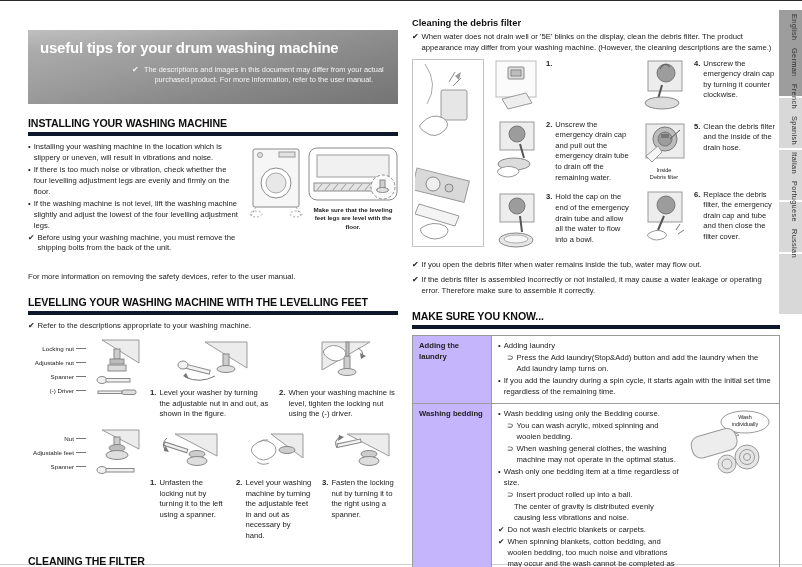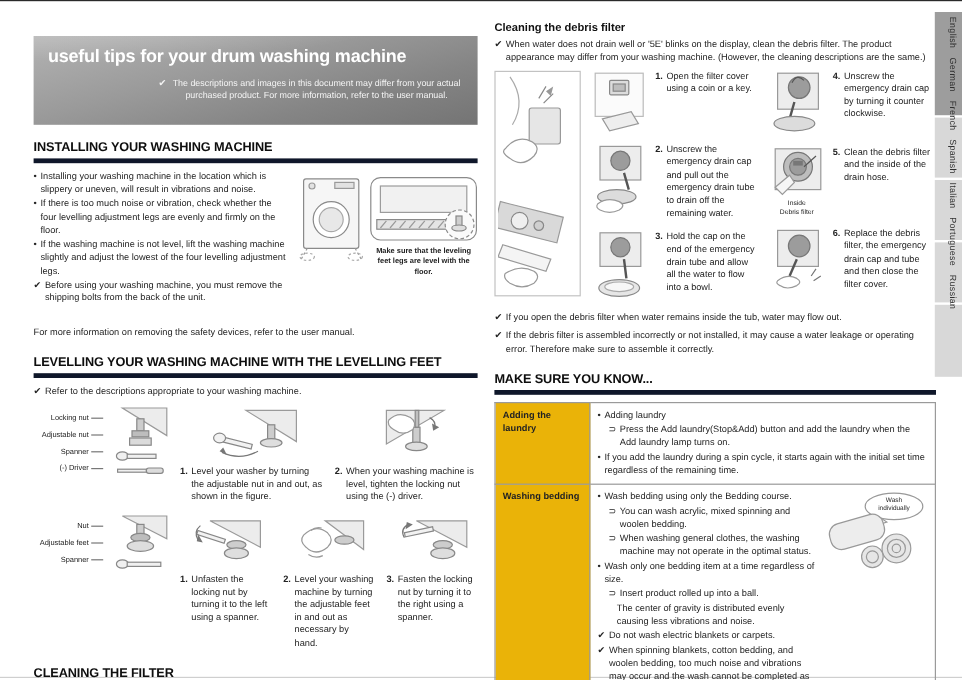--- a/index.html
+++ b/index.html
@@ -62,21 +62,21 @@
   .dcol{flex:1;display:flex;flex-direction:column;gap:9px;min-width:0;}
   .dstep{display:flex;gap:5px;}
   .dimg{width:50px;flex:none;}
   .dlabels{font-size:5.6px;line-height:1.25;color:#222;text-align:center;margin-top:1px;}
   .dtext{flex:1;display:flex;gap:3px;font-size:7.6px;line-height:1.4;min-width:0;}
   .dtext b{flex:none;}
 
   
   .ktable{width:100%;border-collapse:collapse;margin-top:6px;}
   .ktable td{border:1px solid #9a9a9a;vertical-align:top;padding:5px 6px;font-size:7.7px;line-height:1.42;}
-  .ktable td.kh{background:#eab308;width:66px;font-weight:bold;}
+  .ktable td.kh{background:#c4b5fd;width:66px;font-weight:bold;}
   .kitem{display:flex;gap:3px;margin-bottom:1px;}
   .kitem.ind1{margin-left:9px;}
   .kitem.ind2{margin-left:16px;}
   .kcell-flex{display:flex;gap:6px;}
   .kcell-text{flex:1;min-width:0;}
   .bedfig{width:88px;flex:none;position:relative;}
   .bubble-text{position:absolute;left:40px;top:5px;width:40px;font-size:5.4px;line-height:1.2;
                text-align:center;color:#222;}
 
   
@@ -349,21 +349,20 @@
           <div class="dimg">
             <svg width="48" height="52" viewBox="0 0 48 52">
               <rect x="4" y="2" width="40" height="36" fill="#fbfbfb" stroke="#bbb"></rect>
               <rect x="16" y="8" width="16" height="12" rx="1" fill="#dcdcdc" stroke="#888"></rect>
               <rect x="19" y="11" width="10" height="6" fill="#bdbdbd" stroke="#888"></rect>
               <polygon points="10,40 34,34 40,44 16,50" fill="#eee" stroke="#999"></polygon>
             </svg>
           </div>
           <div class="dtext">
               <b>1.</b>
-            <span>Open the filter cover using a coin or a key.</span>
             </div>
         </div>
         <div class="dstep">
           <div class="dimg">
             <svg width="48" height="60" viewBox="0 0 48 60">
               <rect x="8" y="2" width="34" height="28" fill="#ededed" stroke="#999"></rect>
               <circle cx="25" cy="14" r="8" fill="#9c9c9c" stroke="#777"></circle>
               <line x1="28" y1="24" x2="32" y2="38" stroke="#555" stroke-width="2"></line>
               <ellipse cx="22" cy="44" rx="16" ry="6" fill="#dcdcdc" stroke="#888"></ellipse>
               <path d="M6 50 q8 -6 18 -2 q6 3 0 7 q-8 4 -16 0 q-4 -2 -2 -5 z" fill="#fff" stroke="#999"></path>

